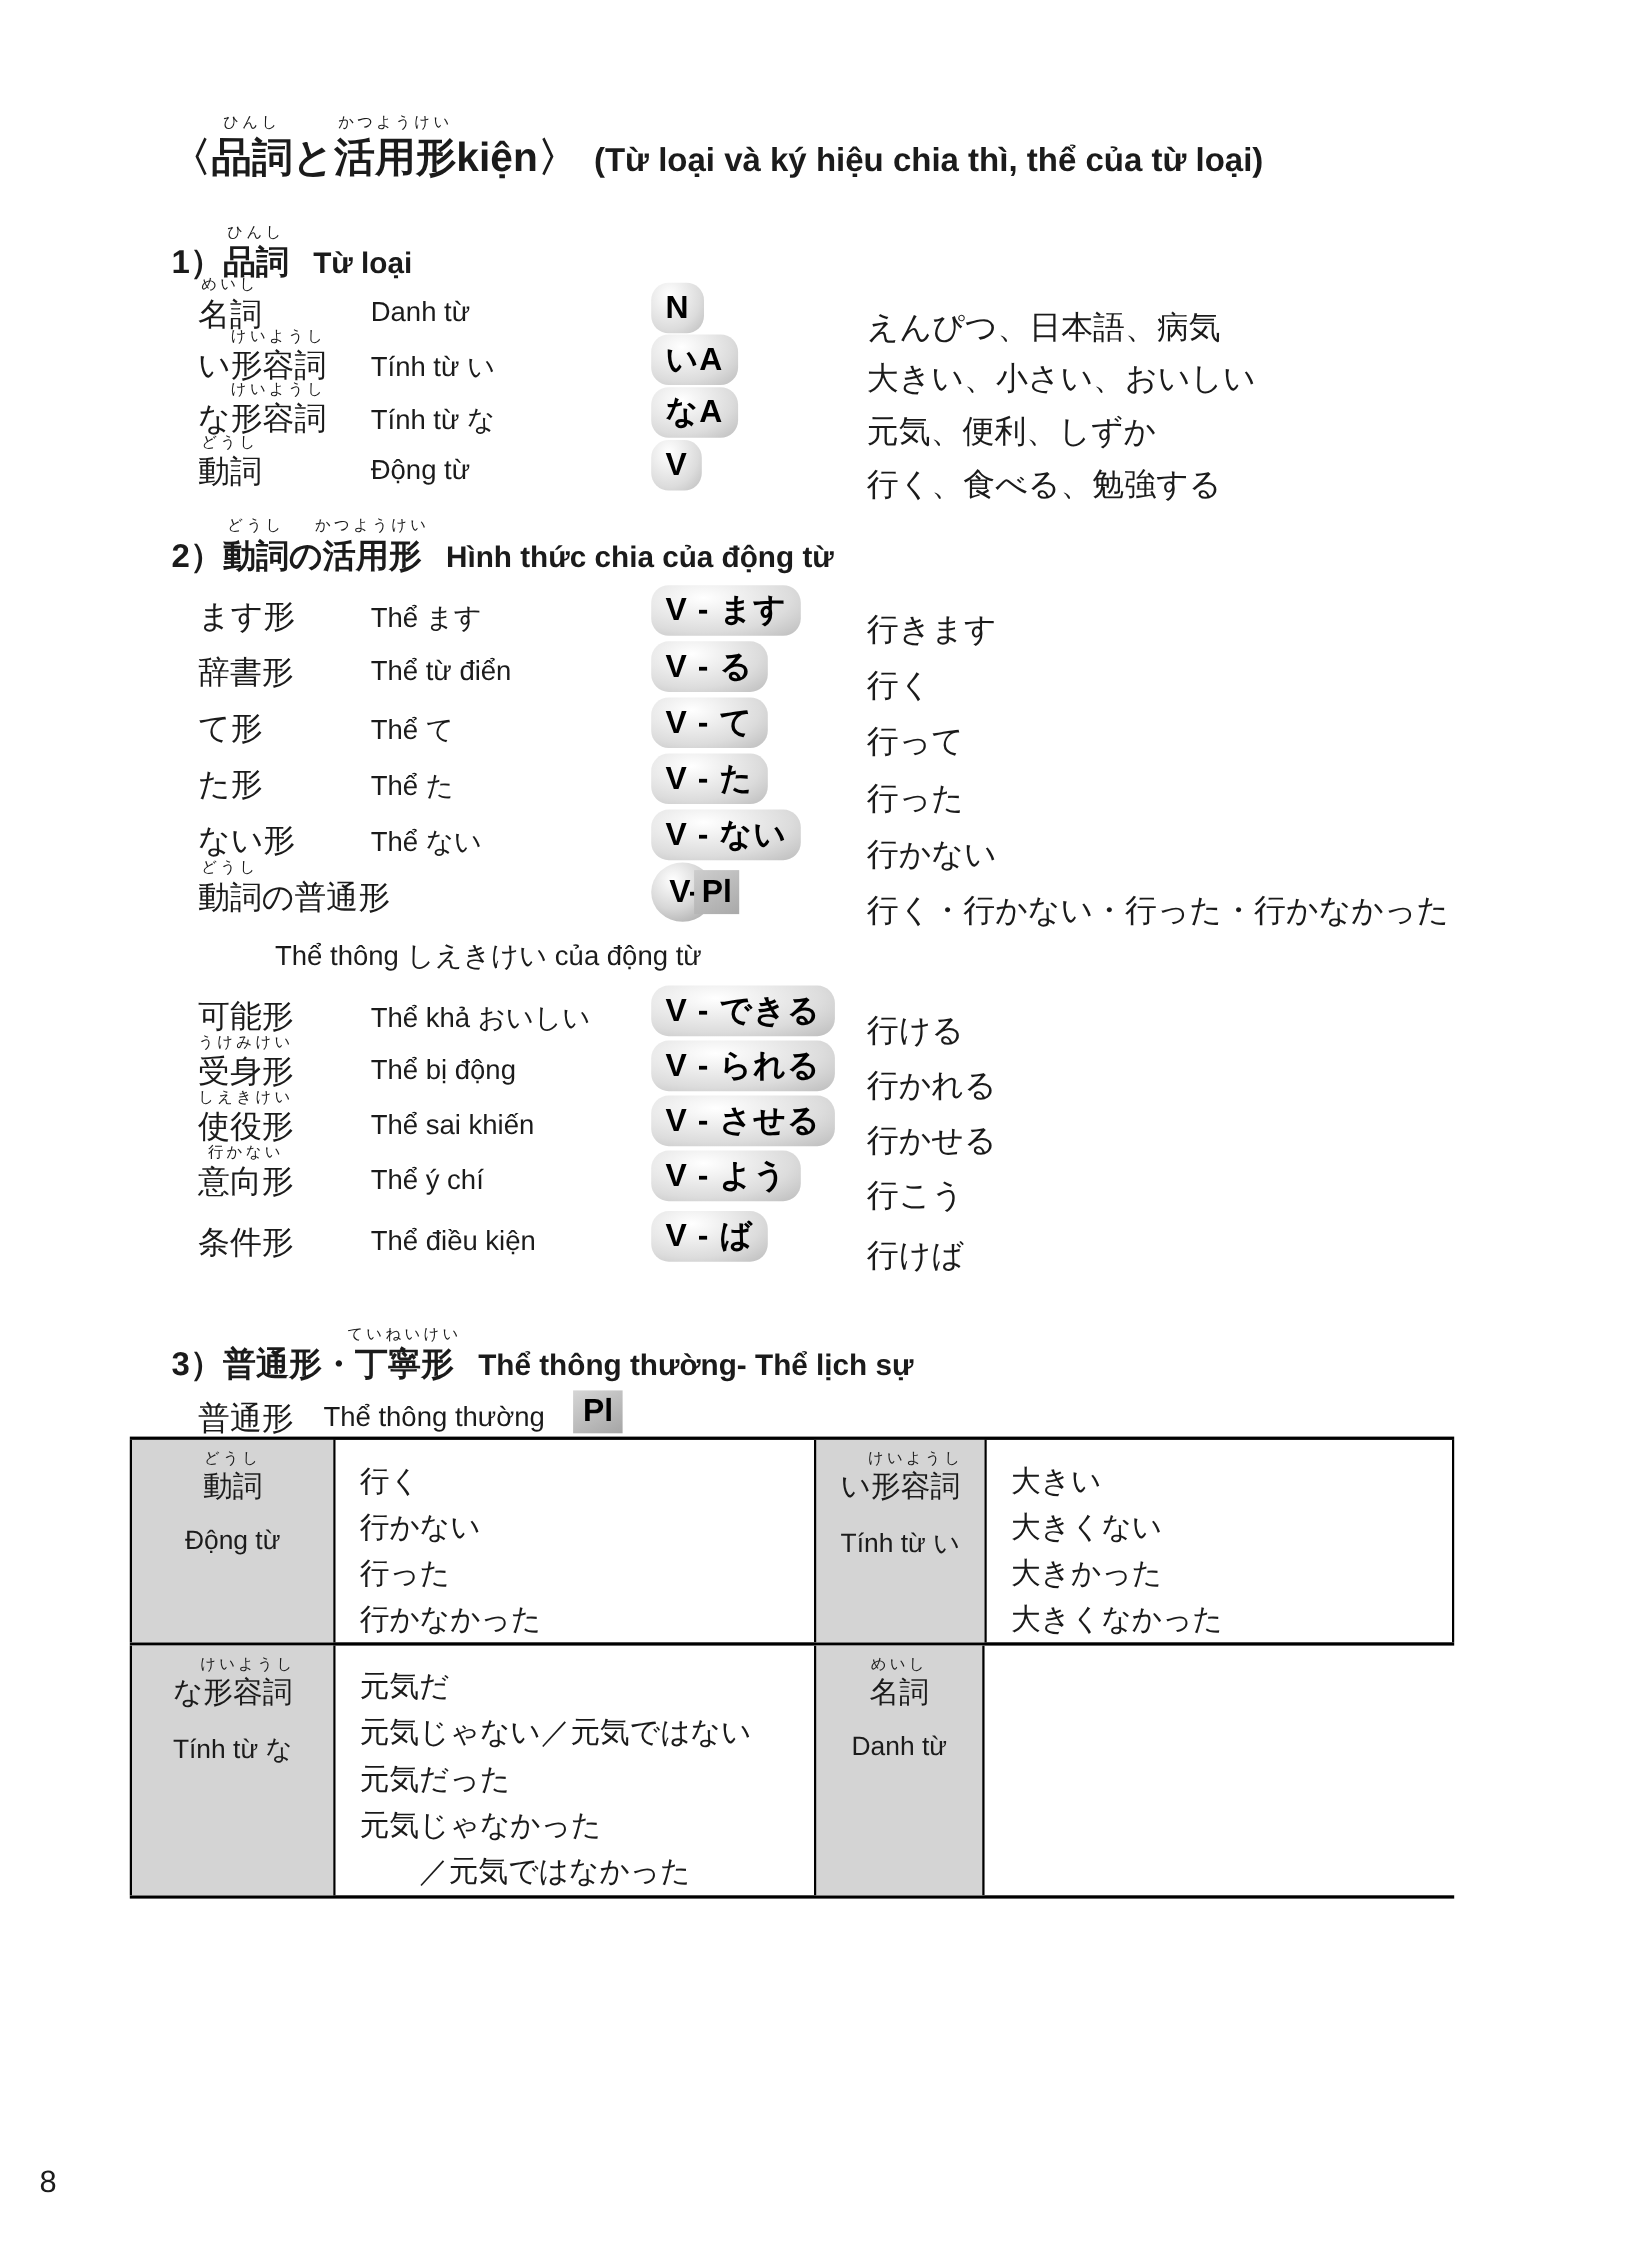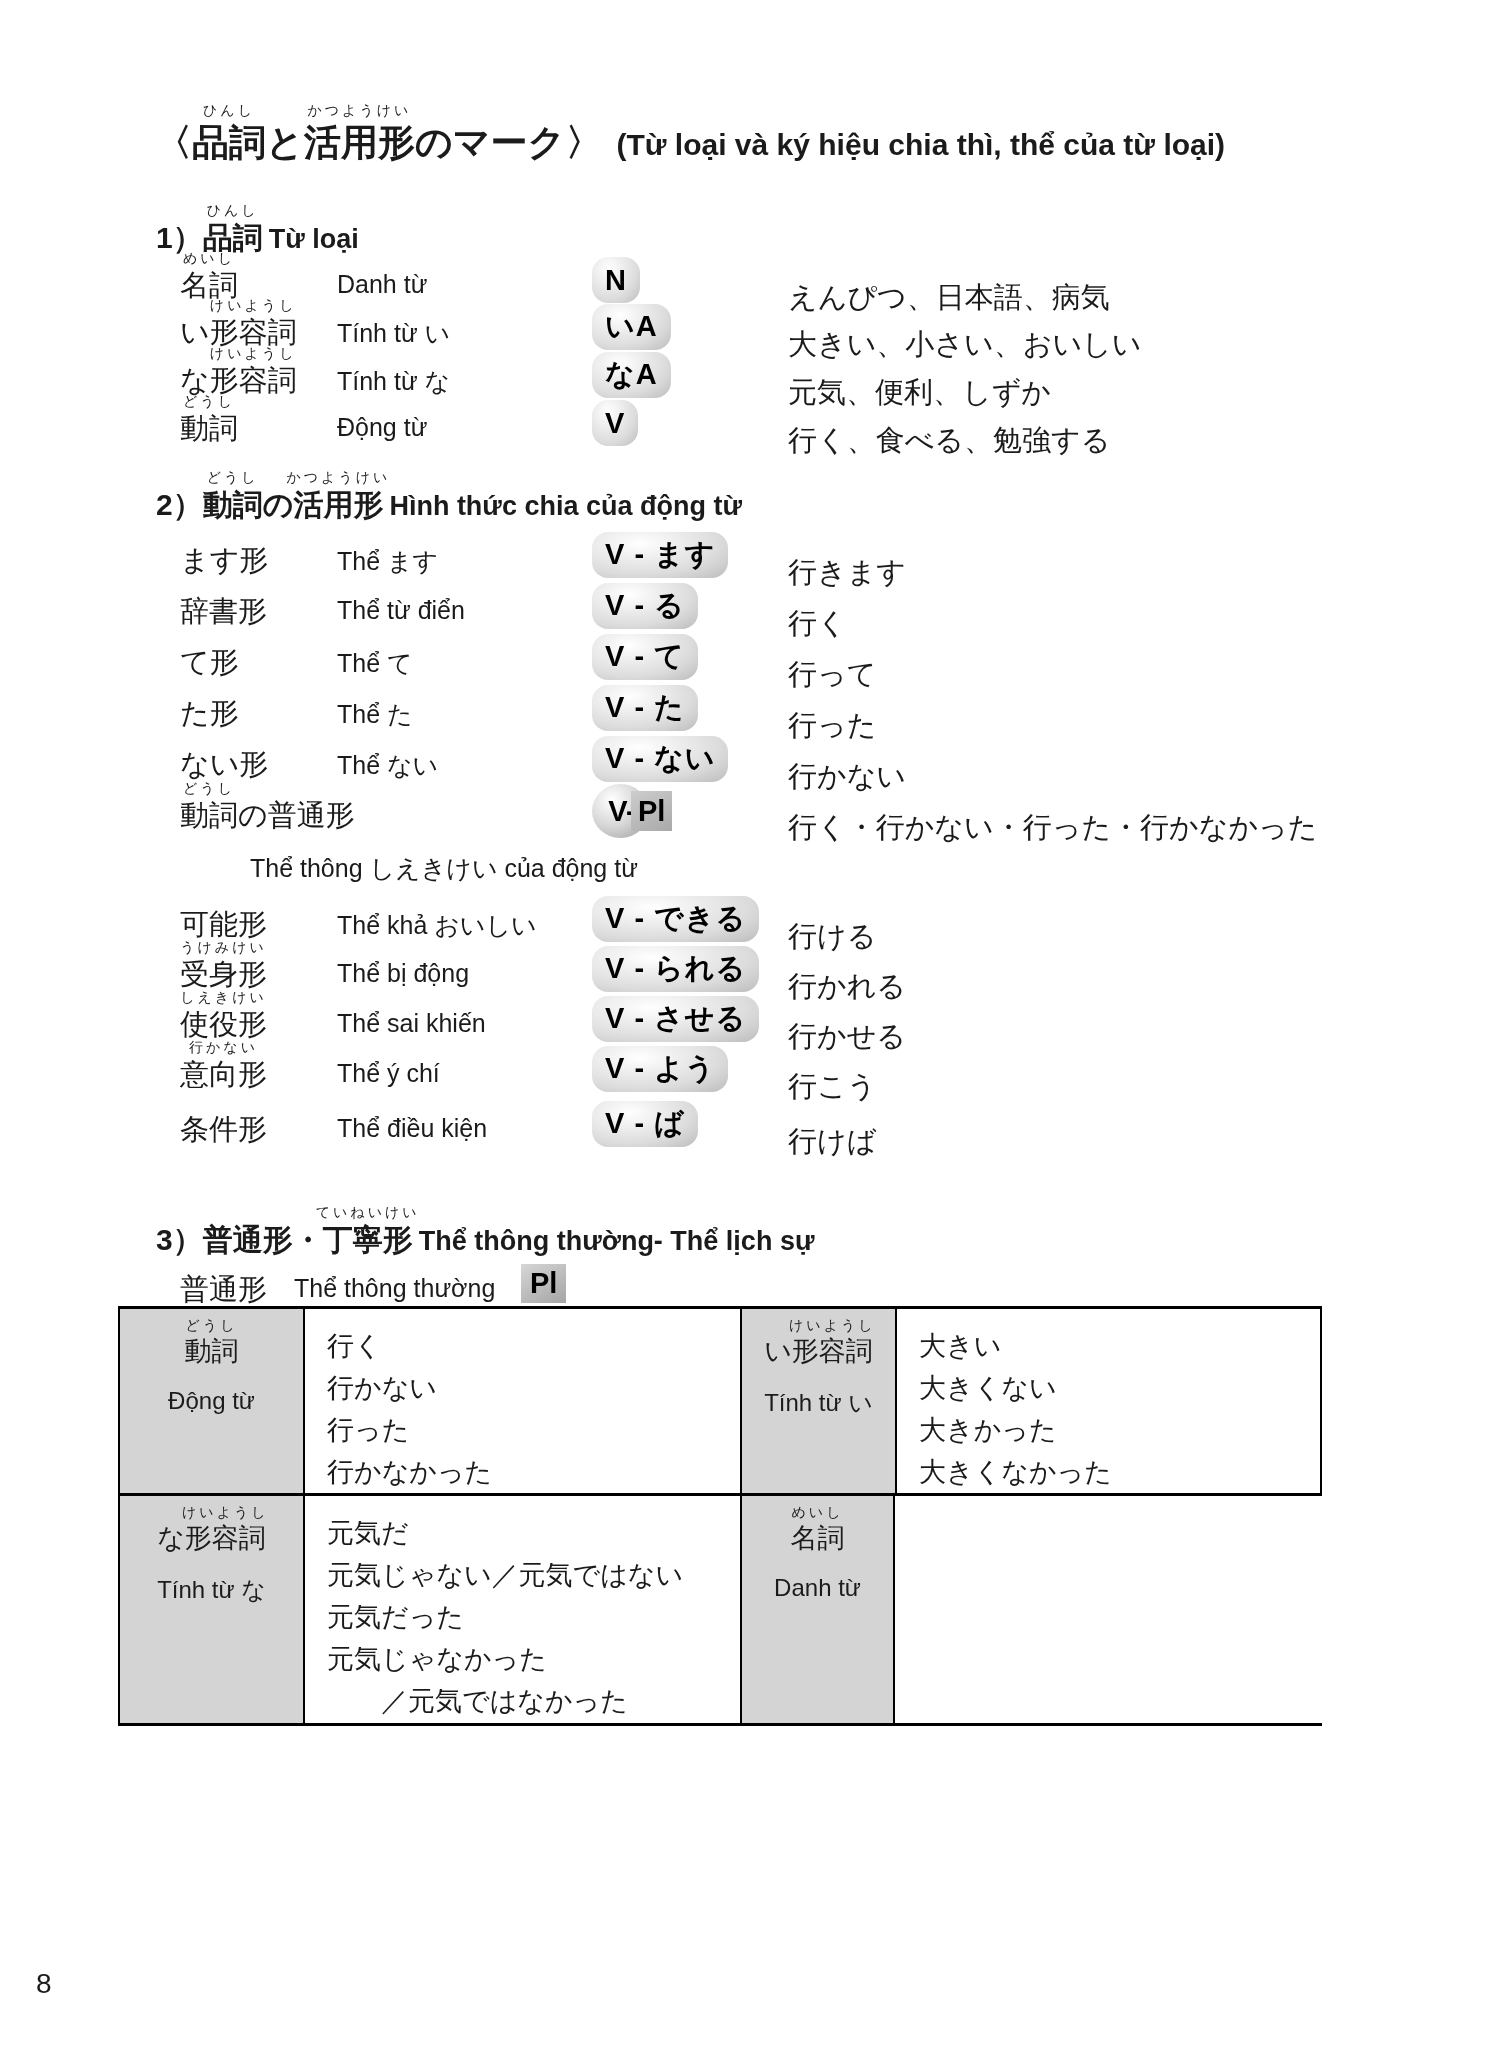--- a/index.html
+++ b/index.html
@@ -44,21 +44,21 @@
   
   .flatbadge{
     display:inline-flex;align-items:center;justify-content:center;
     background:linear-gradient(150deg,#d6d6d6,#a5a5a5);
     padding:3px 9px;font-weight:700;font-size:29px;color:#000;
   }
   
   .sec-h{white-space:nowrap;font-weight:700;}
   .h-num{font-size:30px;}
   .h-jp{font-size:30px;}
-  .h-vi{font-size:27px;margin-left:6px;}
+  .h-vi{font-size:27px;margin-left:22px;}
   .title-jp{font-size:37px;font-weight:700;}
   .title-vi{font-size:30px;font-weight:700;margin-left:14px;}
   .note{font-size:25px;white-space:nowrap;}
   
   .tbl{position:absolute;left:118px;top:1306px;width:1204px;
        border-top:3px solid #000;border-bottom:3px solid #000;}
   .trow{display:grid;grid-template-columns:185px 437px 155px 427px;}
   .trow1{height:184px;border-bottom:3px solid #000;}
   .trow2{height:227px;}
   .tcell{border-left:2px solid #000;box-sizing:border-box;}
@@ -72,21 +72,21 @@
   .tlines{
     font-size:27px;line-height:42px;padding:16px 0 0 22px;
     white-space:pre-line;
   }
   .pagenum{font-size:28px;}
 </style>
 </head>
 <body>
 
 <div class="abs" style="left:155px;top:118px;white-space:nowrap;">
-  <span class="title-jp"><span>〈</span><span class="fw"><span class="furi">ひんし</span><span>品詞</span></span><span>と</span><span class="fw"><span class="furi">かつようけい</span><span>活用形</span></span><span>のマーク〉</span></span><span class="title-vi">(Từ loại và ký hiệu chia thì, thể của từ loại)</span>
+  <span class="title-jp"><span>〈</span><span class="fw"><span class="furi">ひんし</span><span>品詞</span></span><span>と</span><span class="fw"><span class="furi">かつようけい</span><span>活用形</span></span><span>kiện〉</span></span><span class="title-vi">(Từ loại và ký hiệu chia thì, thể của từ loại)</span>
 </div>
 
 <div class="abs sec-h" style="left:156px;top:218px;">
   <span class="h-num">1）</span><span class="fw"><span class="furi">ひんし</span><span class="h-jp">品詞</span></span><span class="h-vi">Từ loại</span>
 </div>
 
 <div class="row" style="top:266px;">
   <span class="jp lbl"><span></span><span class="fw"><span class="furi">めいし</span><span>名詞</span></span></span>
   <span class="vi">Danh từ</span>
   <span class="badge">N</span>

